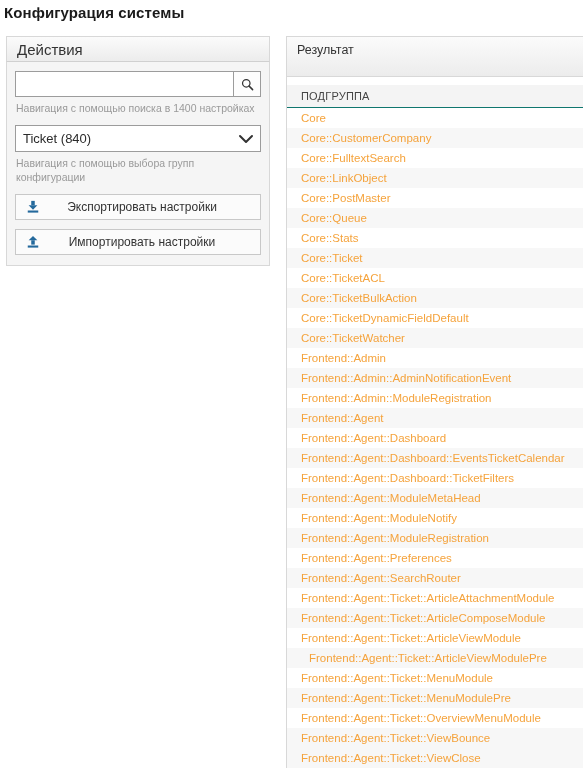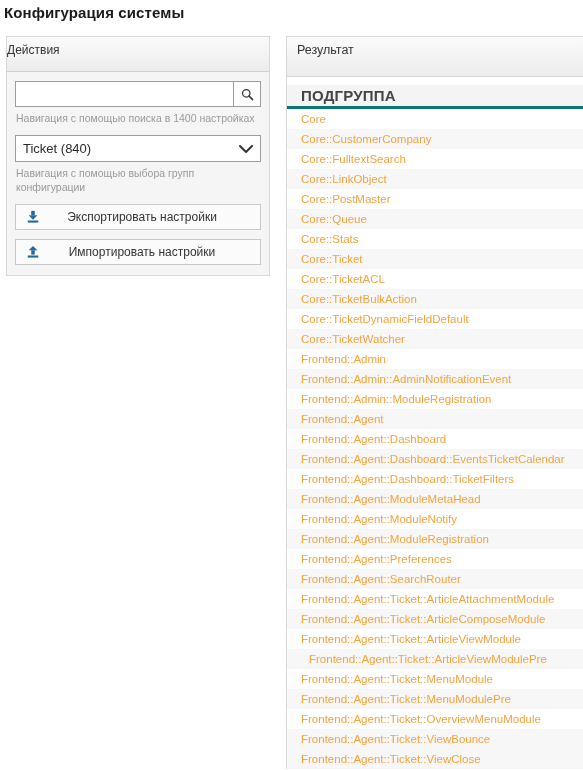--- a/index.html
+++ b/index.html
@@ -31,24 +31,24 @@
     position: absolute;
     left: 6px; top: 36px;
     width: 264px;
   }
   .widget {
     background: #f7f7f7;
     border: 1px solid #d8d8d8;
     border-top: none;
   }
   .widget-header {
-    height: 36px;
+    height: 26px;
     line-height: 26px;
-    padding: 0 0;
-    font-size: 12px;
+    padding: 0 10px;
+    font-size: 15px;
     color: #333;
     background: linear-gradient(to bottom, #fbfbfb 0%, #ececec 100%);
     border: 1px solid #d8d8d8;
     border-bottom: 1px solid #d0d0d0;
   }
   .widget-body {
     padding: 9px 8px 10px 8px;
     background: #f5f5f5;
   }
 
@@ -169,27 +169,27 @@
     border-left: 1px solid #d8d8d8;
     background: #fff;
     padding-top: 8px;
   }
   .table {
     width: 100%;
     border-collapse: collapse;
   }
   .col-header {
     height: 22px;
-    font-size: 15px;
+    font-size: 11px;
     color: #444;
     text-align: left;
-    font-weight: bold;
+    font-weight: normal;
     padding: 0 0 0 14px;
     background: #f4f4f4;
-    border-bottom: 3px solid #0f766e;
+    border-bottom: 1px solid #0f766e;
     letter-spacing: 0.2px;
   }
   .row-cell {
     height: 20px;
     padding: 0 0 0 14px;
     font-size: 11.5px;
     line-height: 20px;
     white-space: nowrap;
   }
   tr.odd .row-cell { background: #ffffff; }

